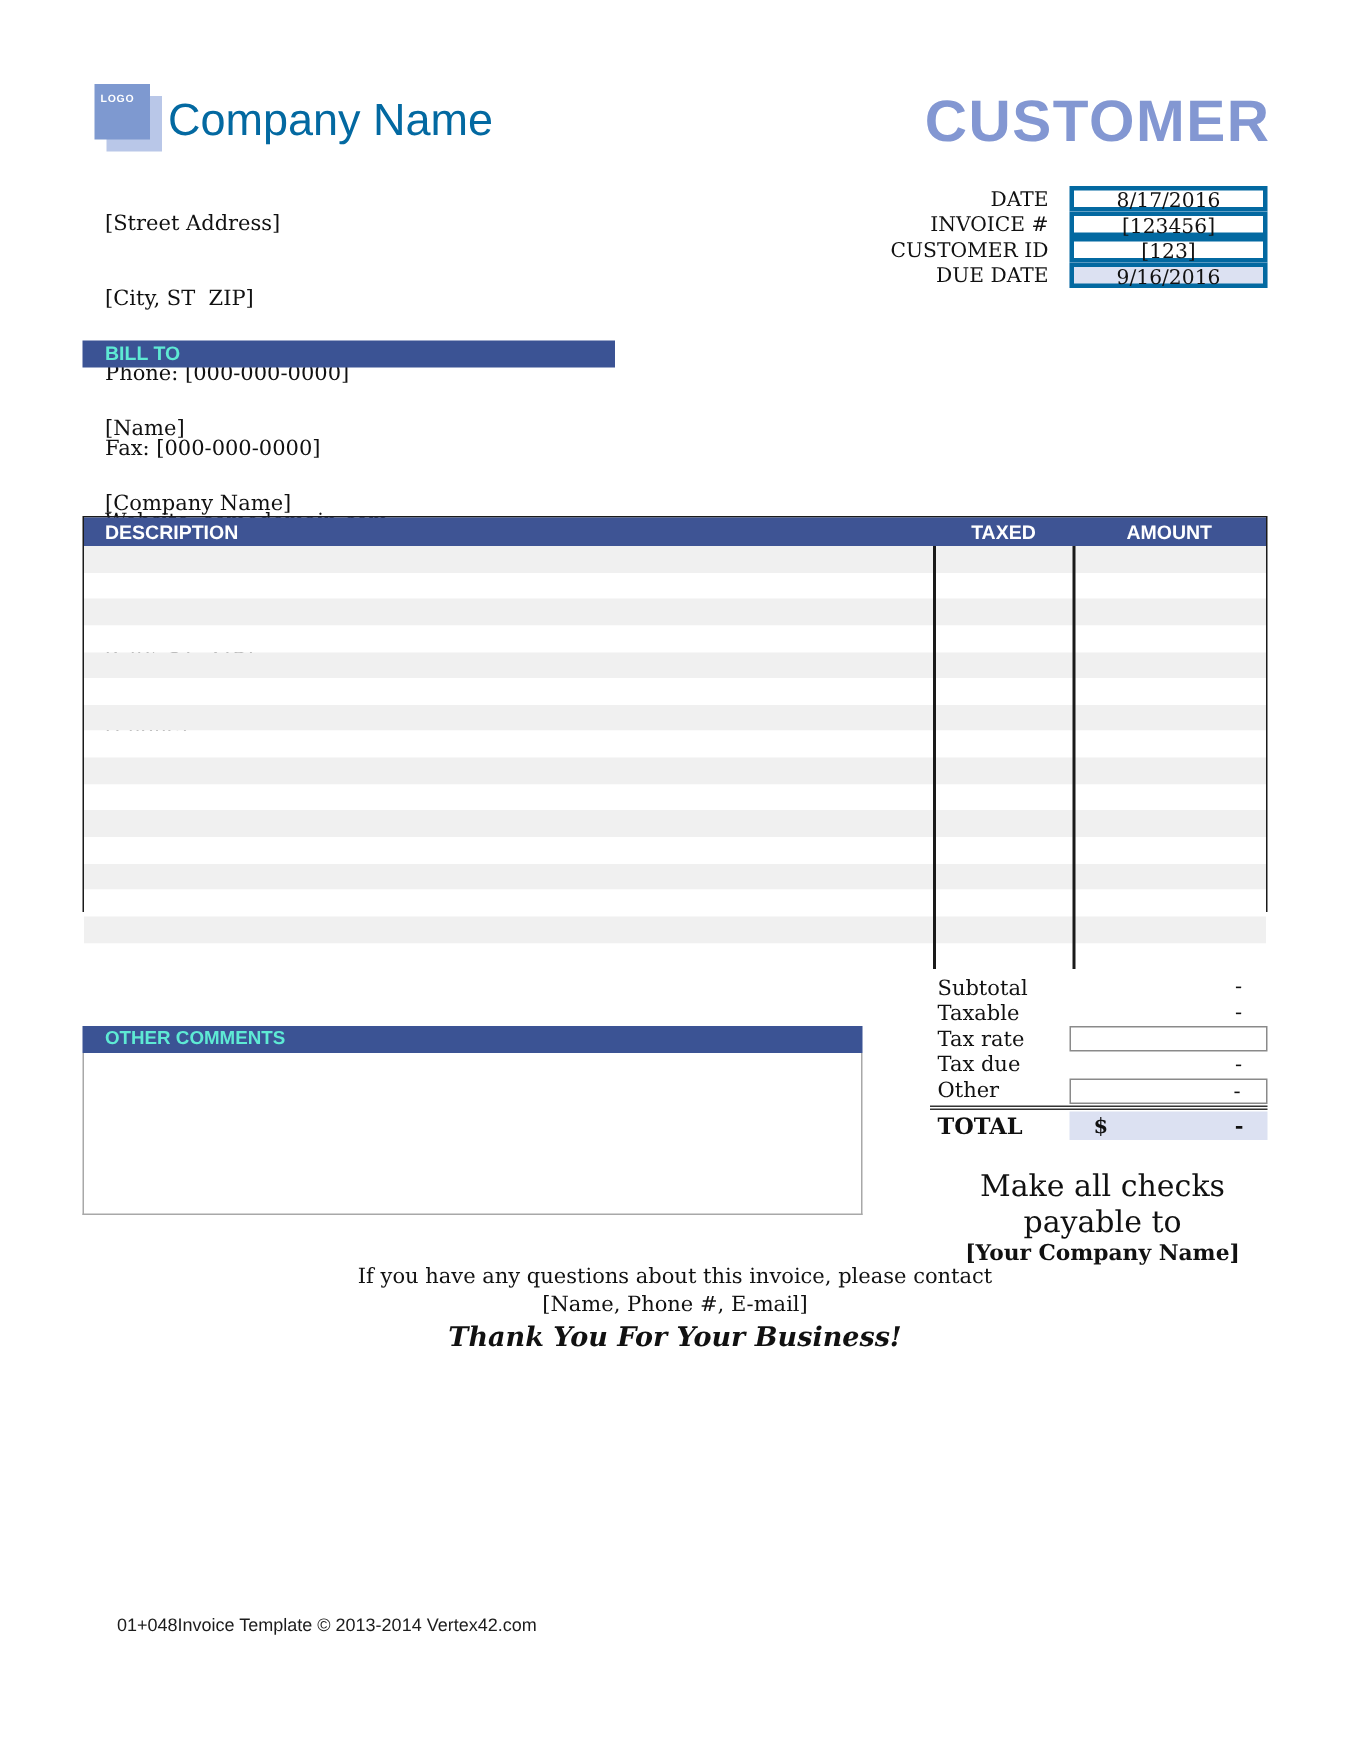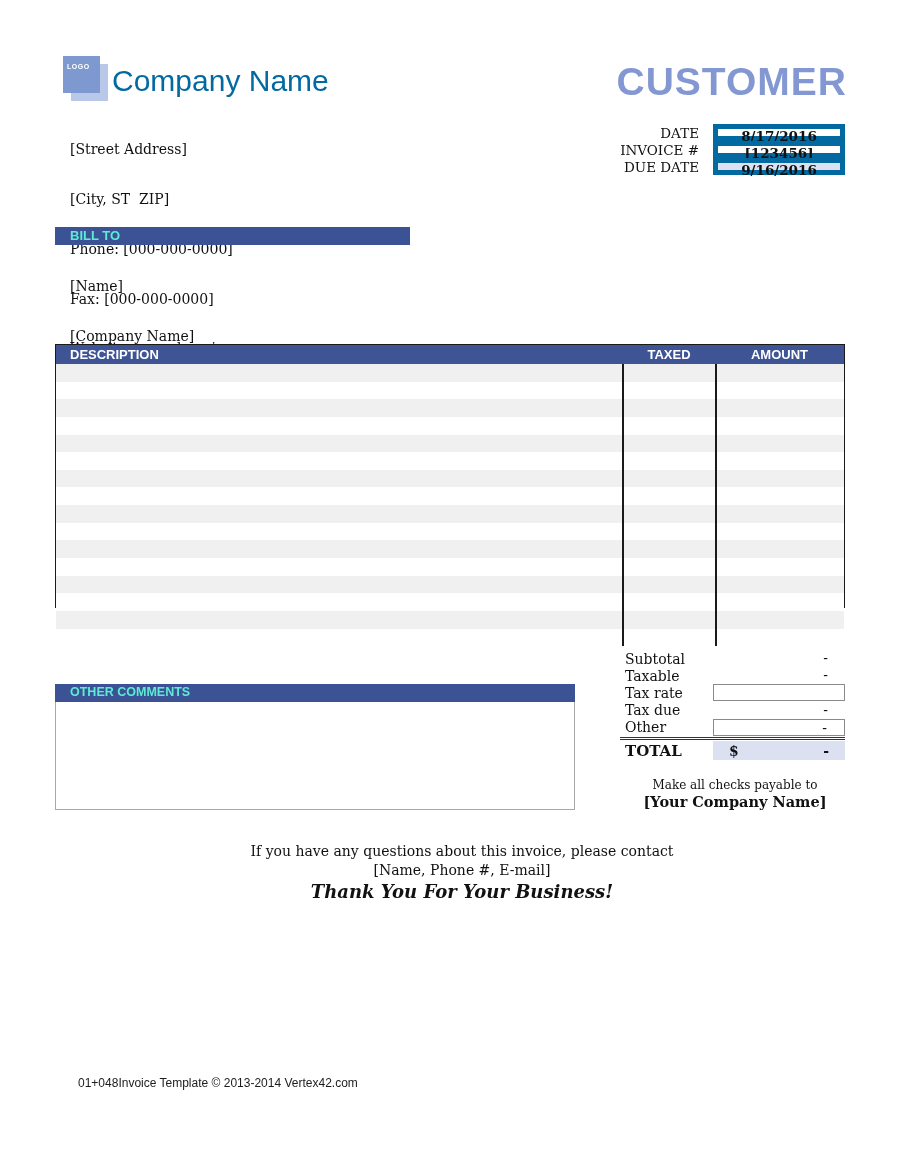--- a/index.html
+++ b/index.html
@@ -46,22 +46,22 @@
   }
   .invoice-meta { position: absolute; left: 450px; right: 55px; top: 124px; }
   .meta-row { display: flex; height: 17px; align-items: center; }
   .meta-row + .meta-row .meta-value { margin-top: -1px; }
   .meta-label {
     flex: 1; text-align: right; padding-right: 14px;
     font-size: 13.5px; white-space: nowrap;
   }
   .meta-value {
     width: 132px; height: 17px; text-align: center;
-    border: 5px solid #0369a1; background: #ffffff;
-    font-size: 13.5px; line-height: 15px; font-weight: bold;
+    border: 3px solid #0369a1; background: #ffffff;
+    font-size: 13.5px; line-height: 15px;
   }
   .meta-row.highlight .meta-value { background: #dce1f2; }
 
   
   .bar {
     background: #3b5394; color: #5eead4;
     font-family: "Liberation Sans", sans-serif;
     font-weight: bold;
   }
 
@@ -116,25 +116,25 @@
     padding: 0 16px; font-size: 14px; font-weight: bold;
   }
 
   
   .comments { position: absolute; left: 55px; top: 684px; width: 520px; }
   .comments-bar { height: 17.5px; font-size: 12.5px; line-height: 17px; padding-left: 15px; }
   .comments-box { height: 108px; border: 1px solid #a8a8a8; border-top: none; background: #ffffff; }
 
   
   .payable { position: absolute; left: 615px; width: 240px; top: 778px; text-align: center; }
-  .payable-line1 { font-size: 12px; }
+  .payable-line1 { font-size: 20px; }
   .payable-line2 { font-size: 14.5px; font-weight: bold; margin-top: 1px; }
 
   
-  .contact { position: absolute; left: 162px; width: 600px; top: 843px; text-align: center; }
+  .contact { position: absolute; left: 150px; width: 600px; top: 843px; text-align: center; }
   .contact-line1 { font-size: 14px; }
   .contact-line2 { font-size: 14px; margin-top: 3px; }
   .contact-line3 { font-size: 18px; font-weight: bold; font-style: italic; margin-top: 3px; }
 
   
   .page-footer {
     position: absolute; left: 78px; top: 1076px;
     font-family: "Liberation Sans", sans-serif;
     font-size: 12px; color: #1c1c1c;
   }
@@ -160,20 +160,24 @@
   <div class="invoice-title">CUSTOMER</div>
   <div class="invoice-meta">
     <div class="meta-row">
       <div class="meta-label">DATE</div>
       <div class="meta-value">8/17/2016</div>
     </div>
     <div class="meta-row">
       <div class="meta-label">INVOICE #</div>
       <div class="meta-value">[123456]</div>
     </div>
+    <div class="meta-row">
+      <div class="meta-label">CUSTOMER ID</div>
+      <div class="meta-value">[123]</div>
+    </div>
     <div class="meta-row highlight">
       <div class="meta-label">DUE DATE</div>
       <div class="meta-value">9/16/2016</div>
     </div>
   </div>
 
   <div class="bar billto-bar">BILL TO</div>
   <div class="billto-lines">
     <div>[Name]</div>
     <div>[Company Name]</div>

